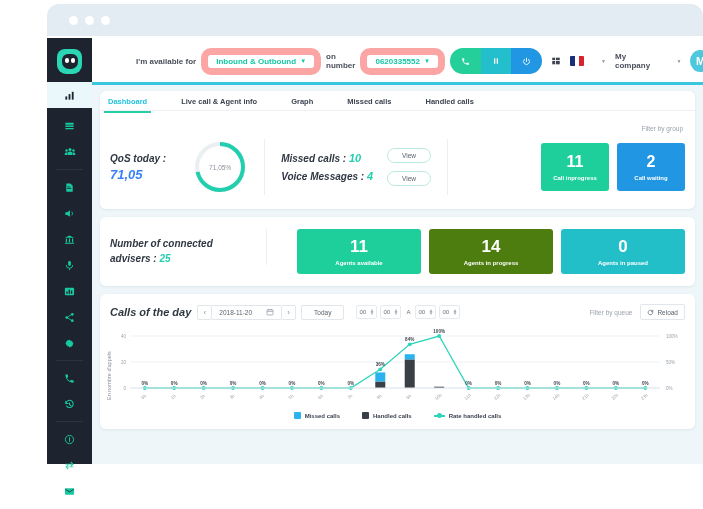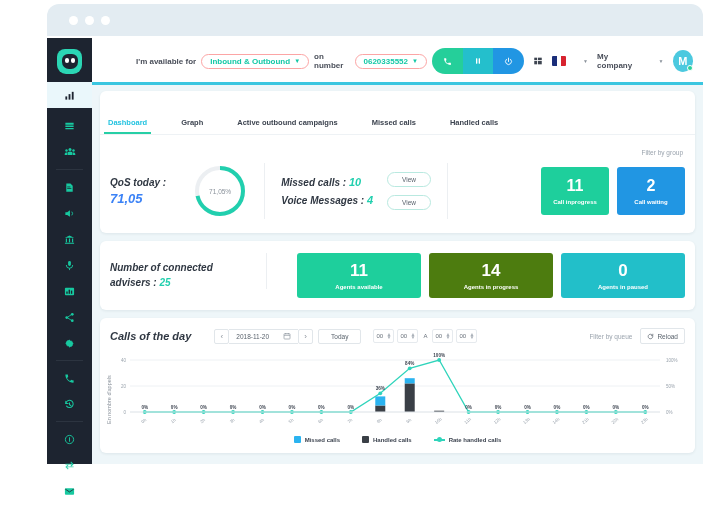--- a/index.html
+++ b/index.html
@@ -55,21 +55,21 @@
   .logo-eye.l { left: 3px; }
   .logo-eye.r { left: 9px; }
 
   .avail-text {
     margin-left: 44px;
     font-size: 8px; color: #4a4f5a; font-weight: bold;
     white-space: nowrap;
   }
   .pill {
     display: inline-flex; align-items: center; gap: 4px;
-    border: 1px solid #fca5a5; border-radius: 10px;
+    border: 7px solid #fca5a5; border-radius: 10px;
     padding: 2px 8px; margin: 0 5px;
     font-size: 8px; color: #14c8a6; font-weight: bold;
     background: #ffffff; white-space: nowrap;
   }
   .pill .caret { font-size: 6px; color: #14c8a6; }
   .on-number { font-size: 8px; color: #4a4f5a; font-weight: bold; }
 
   .top-right { margin-left: auto; display: flex; align-items: center; padding-right: 10px; gap: 9px; }
   .seg-group { display: flex; border-radius: 13px; overflow: hidden; height: 26px; }
   .seg { width: 33px; display: flex; align-items: center; justify-content: center; color: #ffffff; }
@@ -122,21 +122,21 @@
     background: #eef6f9;
     padding: 6px 8px 0 8px;
   }
   .panel {
     background: #ffffff; border-radius: 6px;
     box-shadow: 0 1px 3px rgba(30,50,70,.08);
     width: 100%;
   }
 
   
-  .tabs { display: flex; align-items: flex-end; height: 44px; padding: 0 8px; border-bottom: 1px solid #eef2f5; }
+  .tabs { display: flex; align-items: center; height: 20px; padding: 0 8px; border-bottom: 1px solid #eef2f5; }
   .tab {
     font-size: 7.5px; font-weight: bold; color: #3d4450;
     padding: 9px 0 7px 0; margin-right: 34px; cursor: pointer;
     white-space: nowrap; position: relative;
   }
   .tab.active { color: #23c3e0; }
   .tab.active::after {
     content: ""; position: absolute; left: -4px; right: -4px; bottom: 0;
     height: 2px; background: #27cfa6;
   }
@@ -182,21 +182,21 @@
   .adv-cards { display: flex; gap: 8px; margin-left: auto; }
   .adv-card {
     width: 124px; height: 45px; border-radius: 3px; color: #ffffff;
     display: flex; flex-direction: column; align-items: center; justify-content: center;
   }
   .adv-card .v { font-size: 17px; font-weight: bold; line-height: 1; }
   .adv-card .l { font-size: 6px; font-weight: bold; margin-top: 5px; }
 
   
   .chart-head { display: flex; align-items: center; padding: 10px 10px 6px 10px; }
-  .chart-title { font-size: 11px; font-style: italic; font-weight: bold; color: #2f3742; margin-right: 23px; white-space: nowrap; }
+  .chart-title { font-size: 11px; font-style: italic; font-weight: bold; color: #2f3742; margin-right: 6px; white-space: nowrap; }
   .nav-arrow {
     width: 15px; height: 15px; border: 1px solid #e1e6ea; border-radius: 2px;
     background: #fff; display: flex; align-items: center; justify-content: center;
     font-size: 8px; color: #8a929b; cursor: pointer;
   }
   .date-box {
     height: 15px; border: 1px solid #e1e6ea; border-left: none; border-right: none;
     display: flex; align-items: center; padding: 0 7px; gap: 14px;
     font-size: 6.5px; color: #5a636d; background: #fff;
   }
@@ -425,22 +425,22 @@
           </svg>
       </div>
     </div>
 
     <div class="content">
 
       <div class="panel">
 
         <div class="tabs">
           <div class="tab active">Dashboard</div>
+          <div class="tab">Live call &amp; Agent info</div>
           <div class="tab">Graph</div>
-          <div class="tab">Active outbound campaigns</div>
           <div class="tab">Missed calls</div>
           <div class="tab">Handled calls</div>
         </div>
 
         <div class="filter-row">
           <span class="filter-lbl">Filter by group</span>
         </div>
 
         <div class="kpi-top">
           <div class="qos-block">

